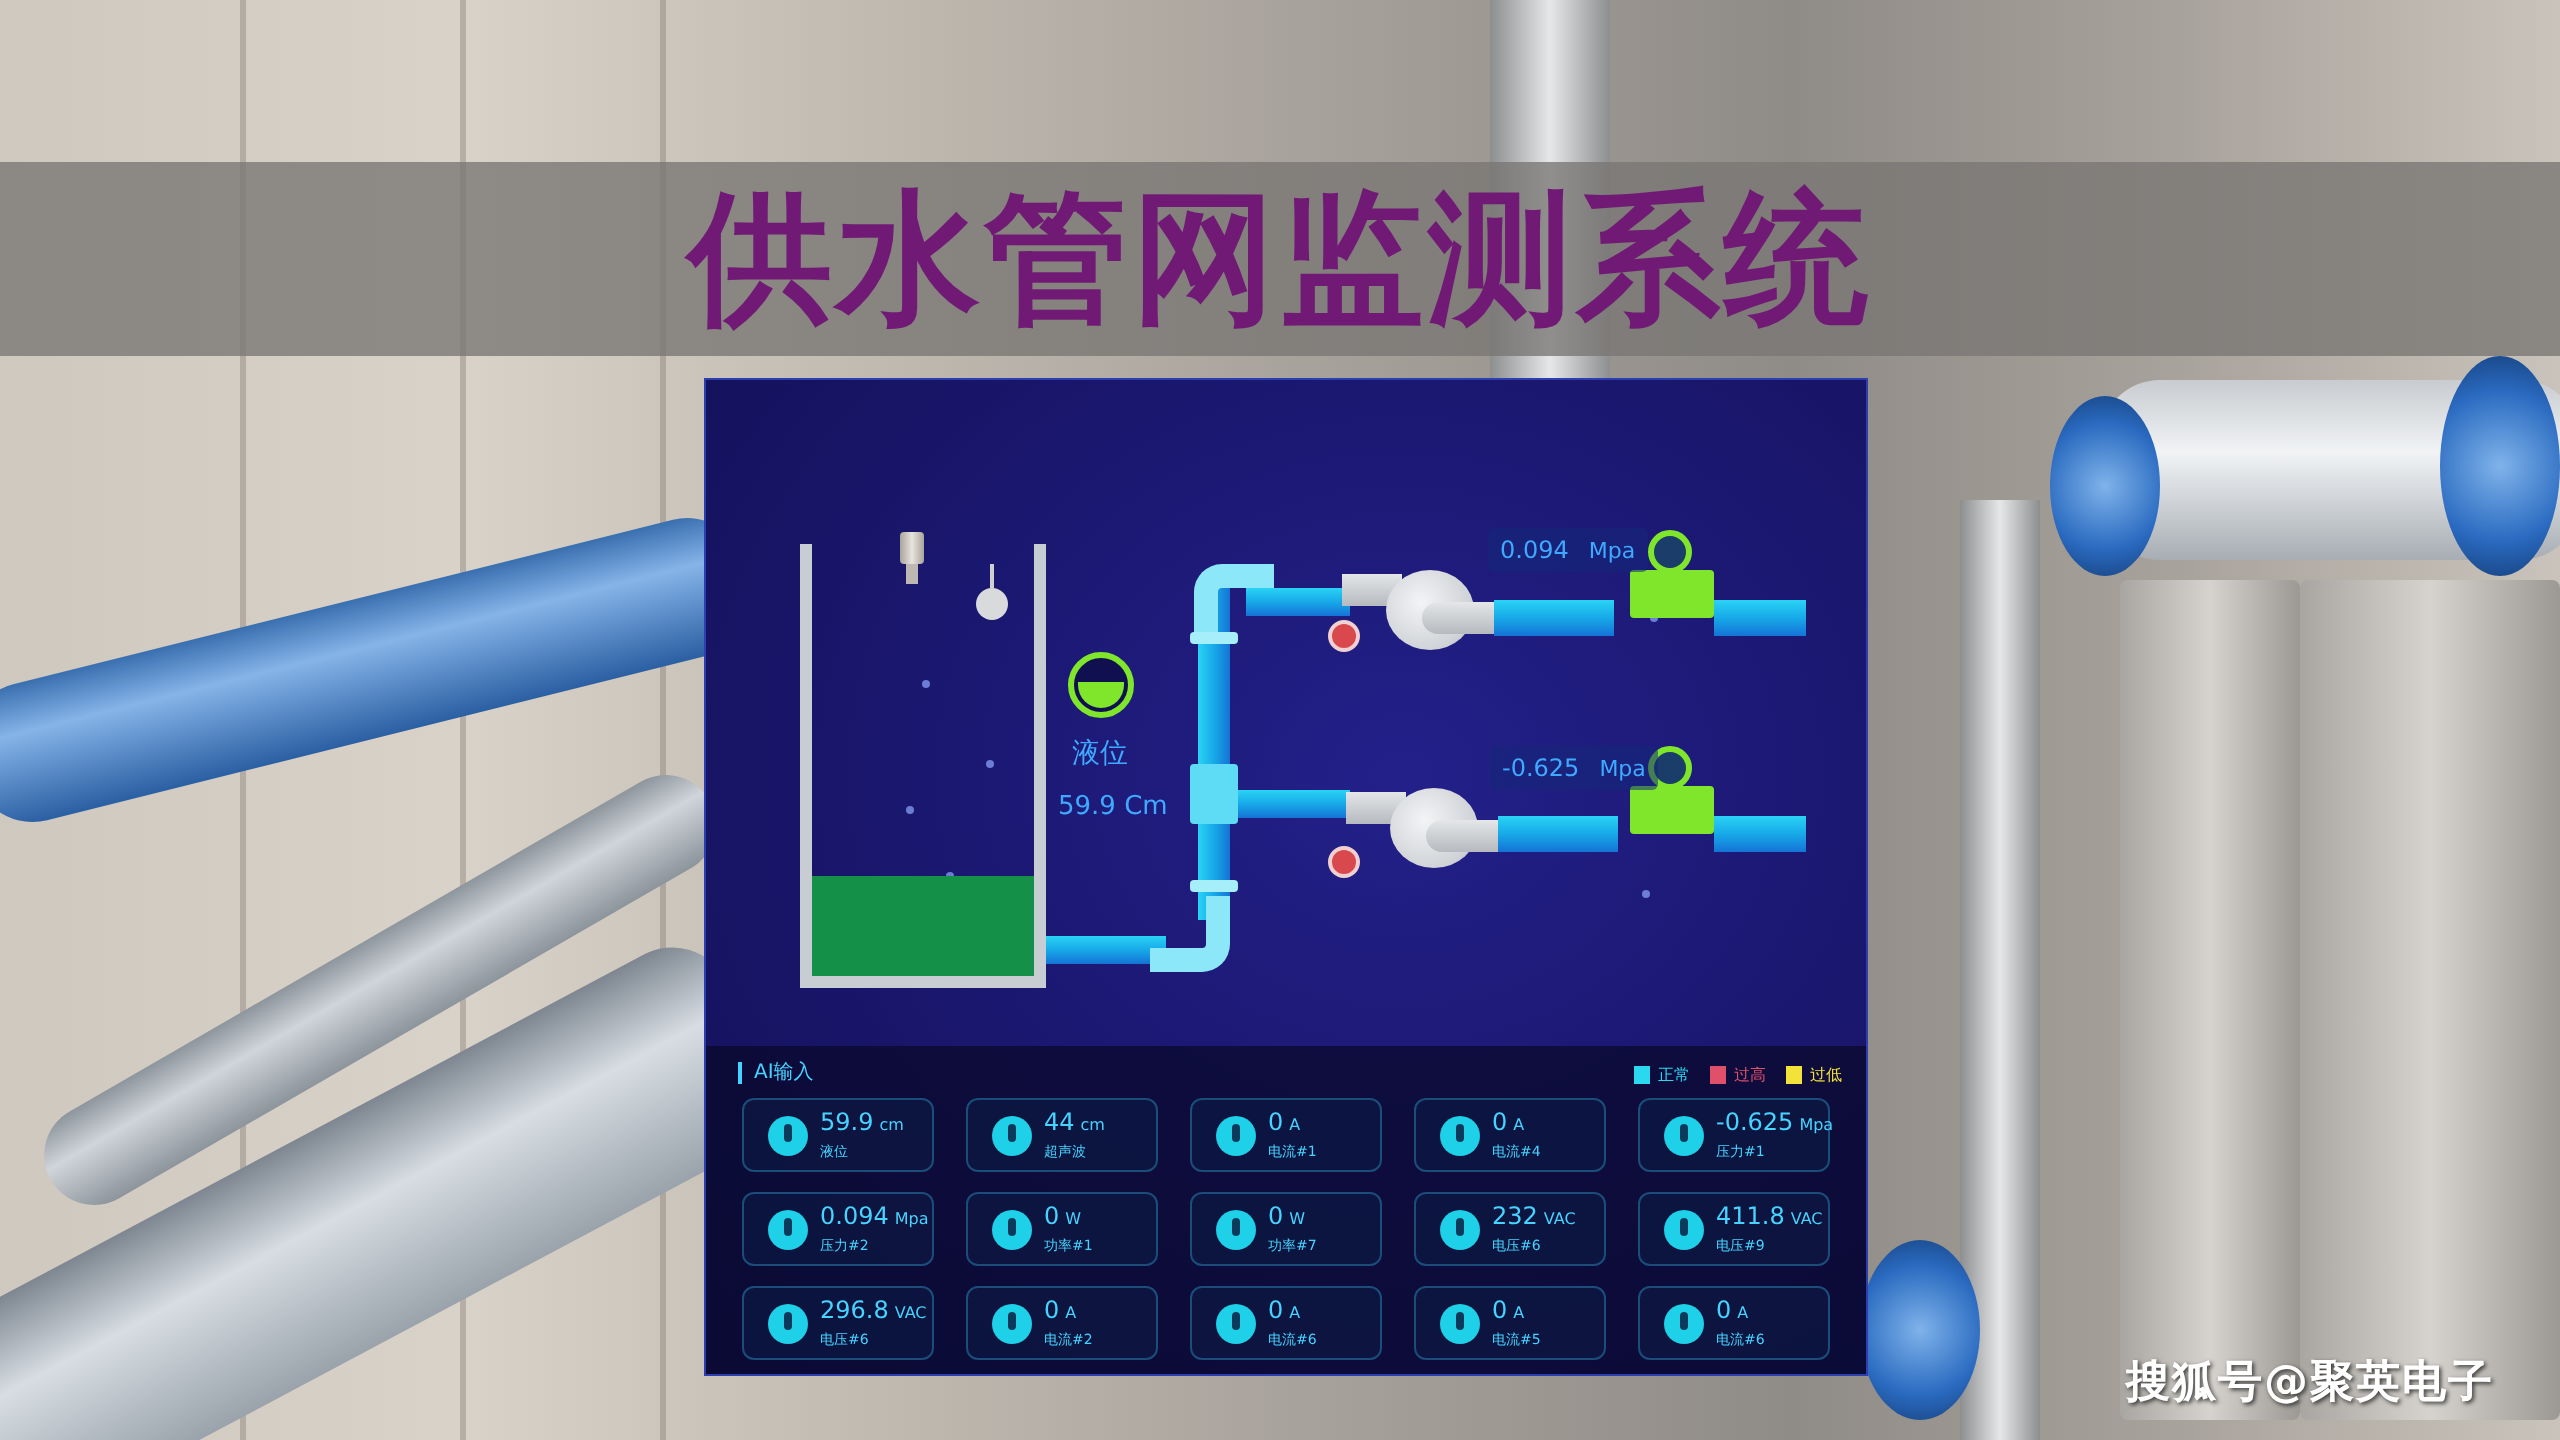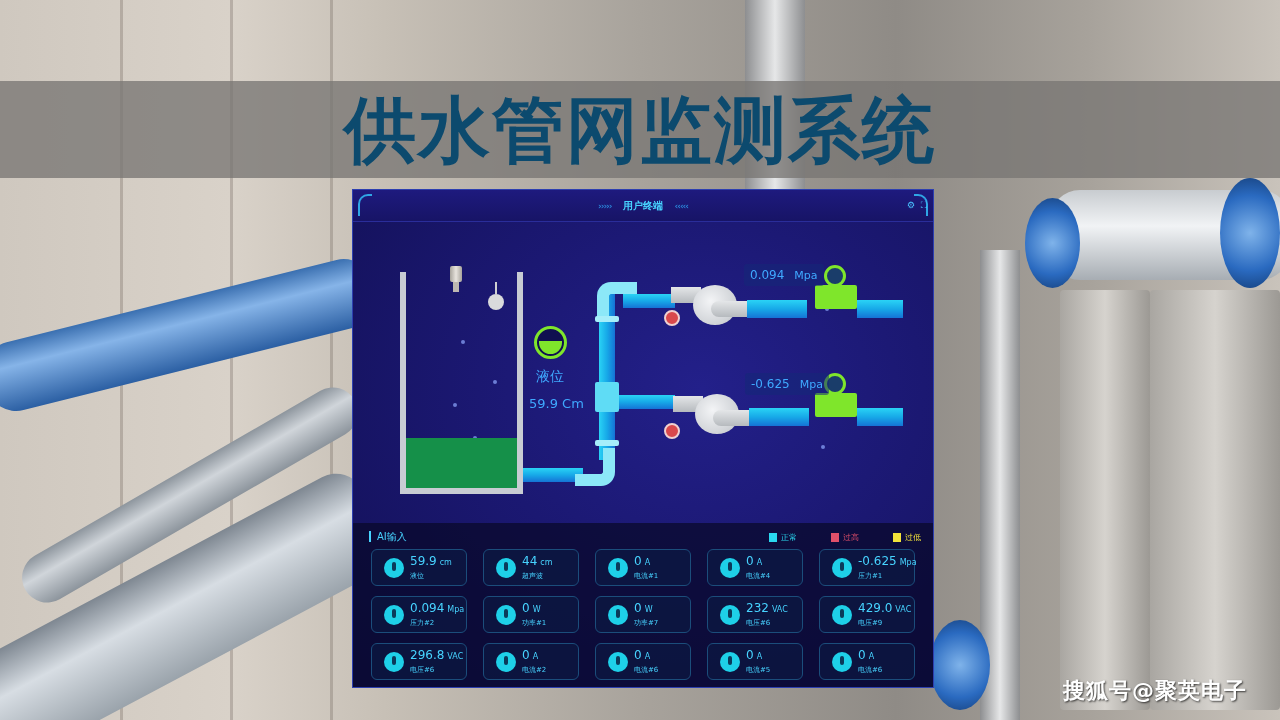--- a/index.html
+++ b/index.html
@@ -24,22 +24,22 @@
     background: linear-gradient(180deg, #c8ccd0 0%, #f1f3f5 40%, #a7adb3 100%); }
   .bg .flange { position: absolute; border-radius: 50%;
     background: radial-gradient(circle, #7fb3ea 0%, #2a6ac0 60%, #153e78 100%); }
   .bg .cabinet { position: absolute; background: linear-gradient(90deg,#a9a6a1,#d6d3ce,#9c9994); border-radius: 4px; }
   .bg .vpipe { position: absolute; background: linear-gradient(90deg,#8d8e90,#e6e7e8,#8d8e90); }
 
   
   .title-band { position: absolute; left: 0; top: 81px; width: 1280px; height: 97px;
     background: rgba(120,118,115,0.78); }
   .title-text { position: absolute; left: 0; right: 0; top: 86px; text-align: center;
-    font-size: 72px; font-weight: bold; color: #0c4a6e; letter-spacing: 2px;
-    font-family: Liberation Sans, sans-serif; line-height: 88px; }
+    font-size: 72px; font-weight: bold; color: #701a75; letter-spacing: 2px;
+    font-family: Liberation Serif, serif; line-height: 88px; }
 
   
   .panel { position: absolute; left: 352px; top: 189px; width: 582px; height: 499px;
     background: radial-gradient(ellipse at 60% 40%, #23208a 0%, #1b1872 45%, #121055 100%);
     overflow: hidden; border: 1px solid #2d3fb0; }
   .panel .stars span { position: absolute; width: 4px; height: 4px; border-radius: 50%; background: #8fa8ff; opacity: 0.7; }
   .panel-header { position: absolute; left: 0; top: 0; width: 100%; height: 32px;
     background: linear-gradient(180deg, #1e1a7e 0%, #171466 100%);
     border-bottom: 1px solid #2a2d9a; }
   .corner-l, .corner-r { position: absolute; top: 4px; width: 14px; height: 22px; border-top: 2px solid #2fa6e6; }
@@ -79,21 +79,21 @@
   .meter .head { position: absolute; left: 9px; top: 0; width: 22px; height: 22px; border-radius: 50%; border: 3px solid #7fe62b; background: #1a3d6a; }
   .meter .body { position: absolute; left: 0; top: 20px; width: 42px; height: 24px; background: #7fe62b; border-radius: 2px; }
   .readout { position: absolute; height: 22px; padding: 0 6px; background: rgba(20,40,120,0.55); border-radius: 3px;
     font-size: 12px; color: #3fa9ff; line-height: 22px; }
   .readout .unit { margin-left: 10px; font-size: 11px; }
 
   
   .ai-section { position: absolute; left: 0; top: 333px; width: 100%; height: 166px; background: rgba(8,8,40,0.72); }
   .ai-title { position: absolute; left: 16px; top: 8px; font-size: 10px; color: #47d3ff; padding-left: 6px; border-left: 2px solid #47d3ff; line-height: 11px; }
   .legend { position: absolute; right: 12px; top: 9px; display: flex; gap: 10px; font-size: 8px; }
-  .legend .it { display: flex; align-items: center; gap: 4px; margin-left: 24px; }
+  .legend .it { display: flex; align-items: center; gap: 4px; }
   .legend .sq { width: 8px; height: 9px; display: inline-block; }
   .grid { position: absolute; left: 18px; top: 26px; width: 550px; display: grid;
     grid-template-columns: repeat(5, 96px); column-gap: 16px; row-gap: 10px; }
   .card { height: 37px; border: 1px solid #1b4d7b; border-radius: 6px; background: rgba(12,30,70,0.55); position: relative; }
   .card .ic { position: absolute; left: 12px; top: 8px; width: 20px; height: 20px; border-radius: 50%; background: #1ed0e8; }
   .card .ic:after { content:""; position:absolute; left:8px; top:4px; width:4px; height:9px; background:#0b3a5a; border-radius:2px; }
   .card .val { position: absolute; left: 38px; top: 4px; font-size: 12px; color: #47d3ff; white-space: nowrap; }
   .card .val .u { font-size: 8px; margin-left: 3px; }
   .card .lbl { position: absolute; left: 38px; top: 21px; font-size: 7px; color: #47d3ff; }
 
@@ -126,31 +126,20 @@
 <div class="panel">
   <div class="stars">
     <span style="left:140px;top:190px"></span>
     <span style="left:108px;top:150px"></span>
     <span style="left:120px;top:246px"></span>
     <span style="left:472px;top:117px"></span>
     <span style="left:468px;top:255px"></span>
     <span style="left:100px;top:213px"></span>
   </div>
 
-  <div class="panel-header">
-    <div class="corner-l"></div>
-    <div class="corner-r"></div>
-    <div class="header-title">
-      <span class="chev">›››››</span>
-      <span>用户终端</span>
-      <span class="chev">‹‹‹‹‹</span>
-    </div>
-    <span class="hdr-icon" style="right:18px">⚙</span>
-    <span class="hdr-icon" style="right:6px">⛶</span>
-  </div>
 
   <div class="sensor1"></div>
   <div class="sensor2"></div>
   <div class="tank">
     <div class="water"></div>
   </div>
   <div class="level-icon">
       <div class="fill"></div>
     </div>
   <div class="level-label">液位</div>
@@ -255,21 +244,21 @@
           <div class="val"><span>0</span><span class="u">W</span></div>
           <div class="lbl">功率#7</div>
         </div>
       <div class="card">
           <span class="ic"></span>
           <div class="val"><span>232</span><span class="u">VAC</span></div>
           <div class="lbl">电压#6</div>
         </div>
       <div class="card">
           <span class="ic"></span>
-          <div class="val"><span>429.0</span><span class="u">VAC</span></div>
+          <div class="val"><span>411.8</span><span class="u">VAC</span></div>
           <div class="lbl">电压#9</div>
         </div>
       <div class="card">
           <span class="ic"></span>
           <div class="val"><span>296.8</span><span class="u">VAC</span></div>
           <div class="lbl">电压#6</div>
         </div>
       <div class="card">
           <span class="ic"></span>
           <div class="val"><span>0</span><span class="u">A</span></div>

